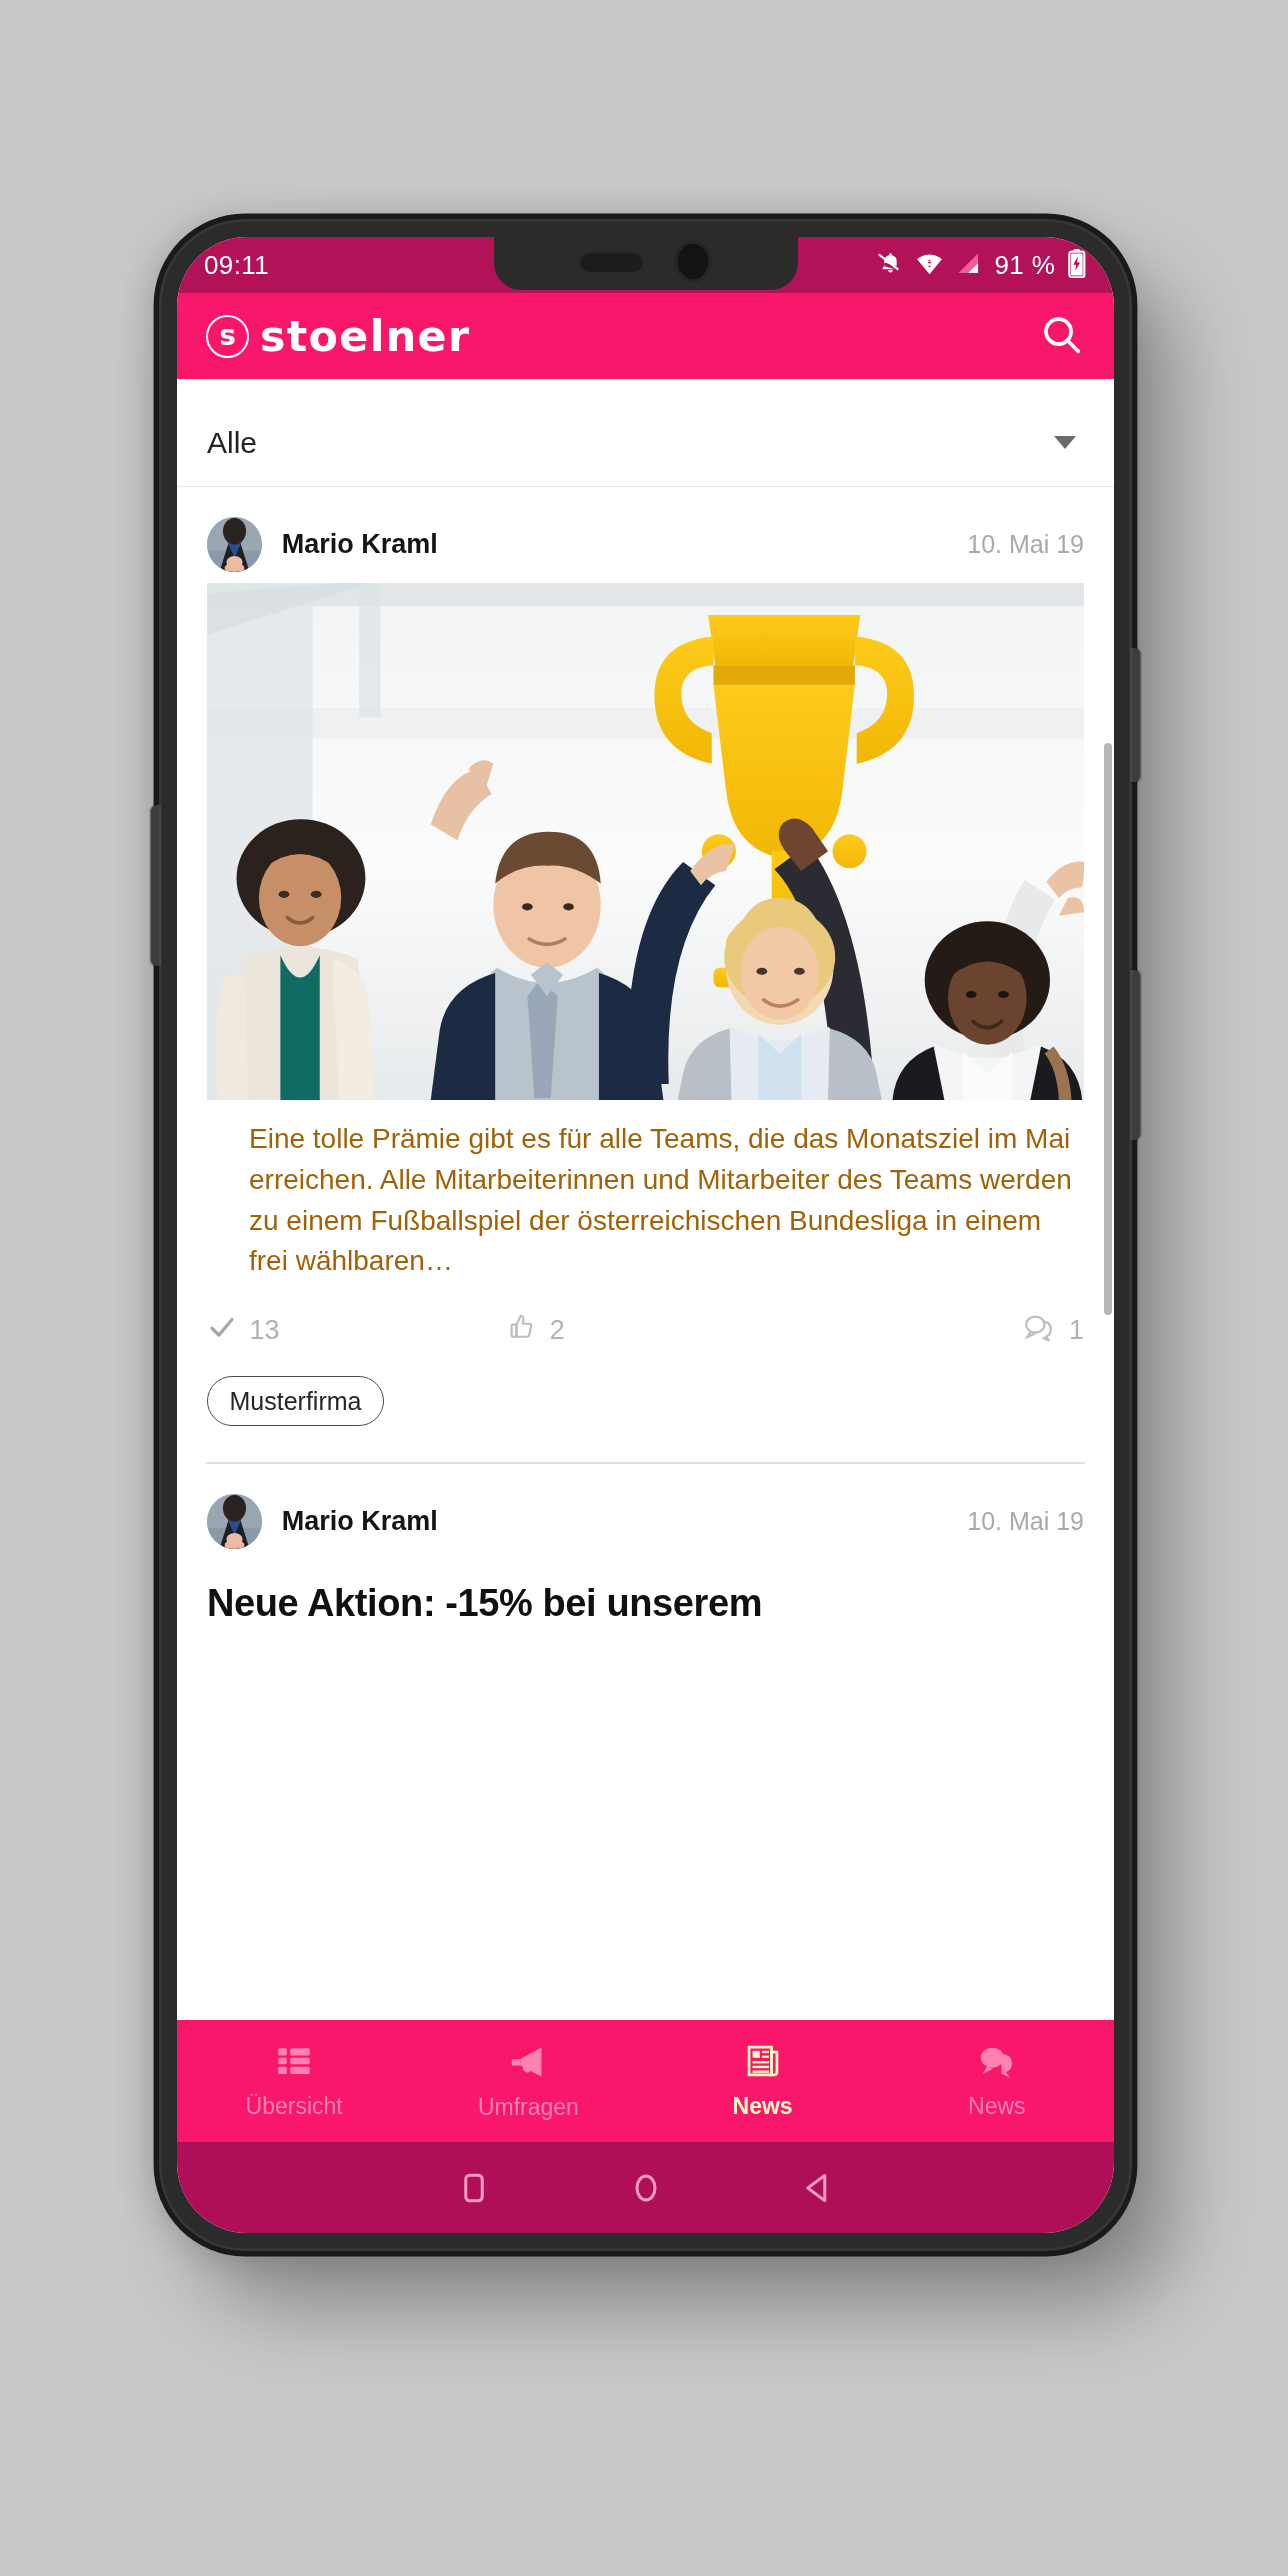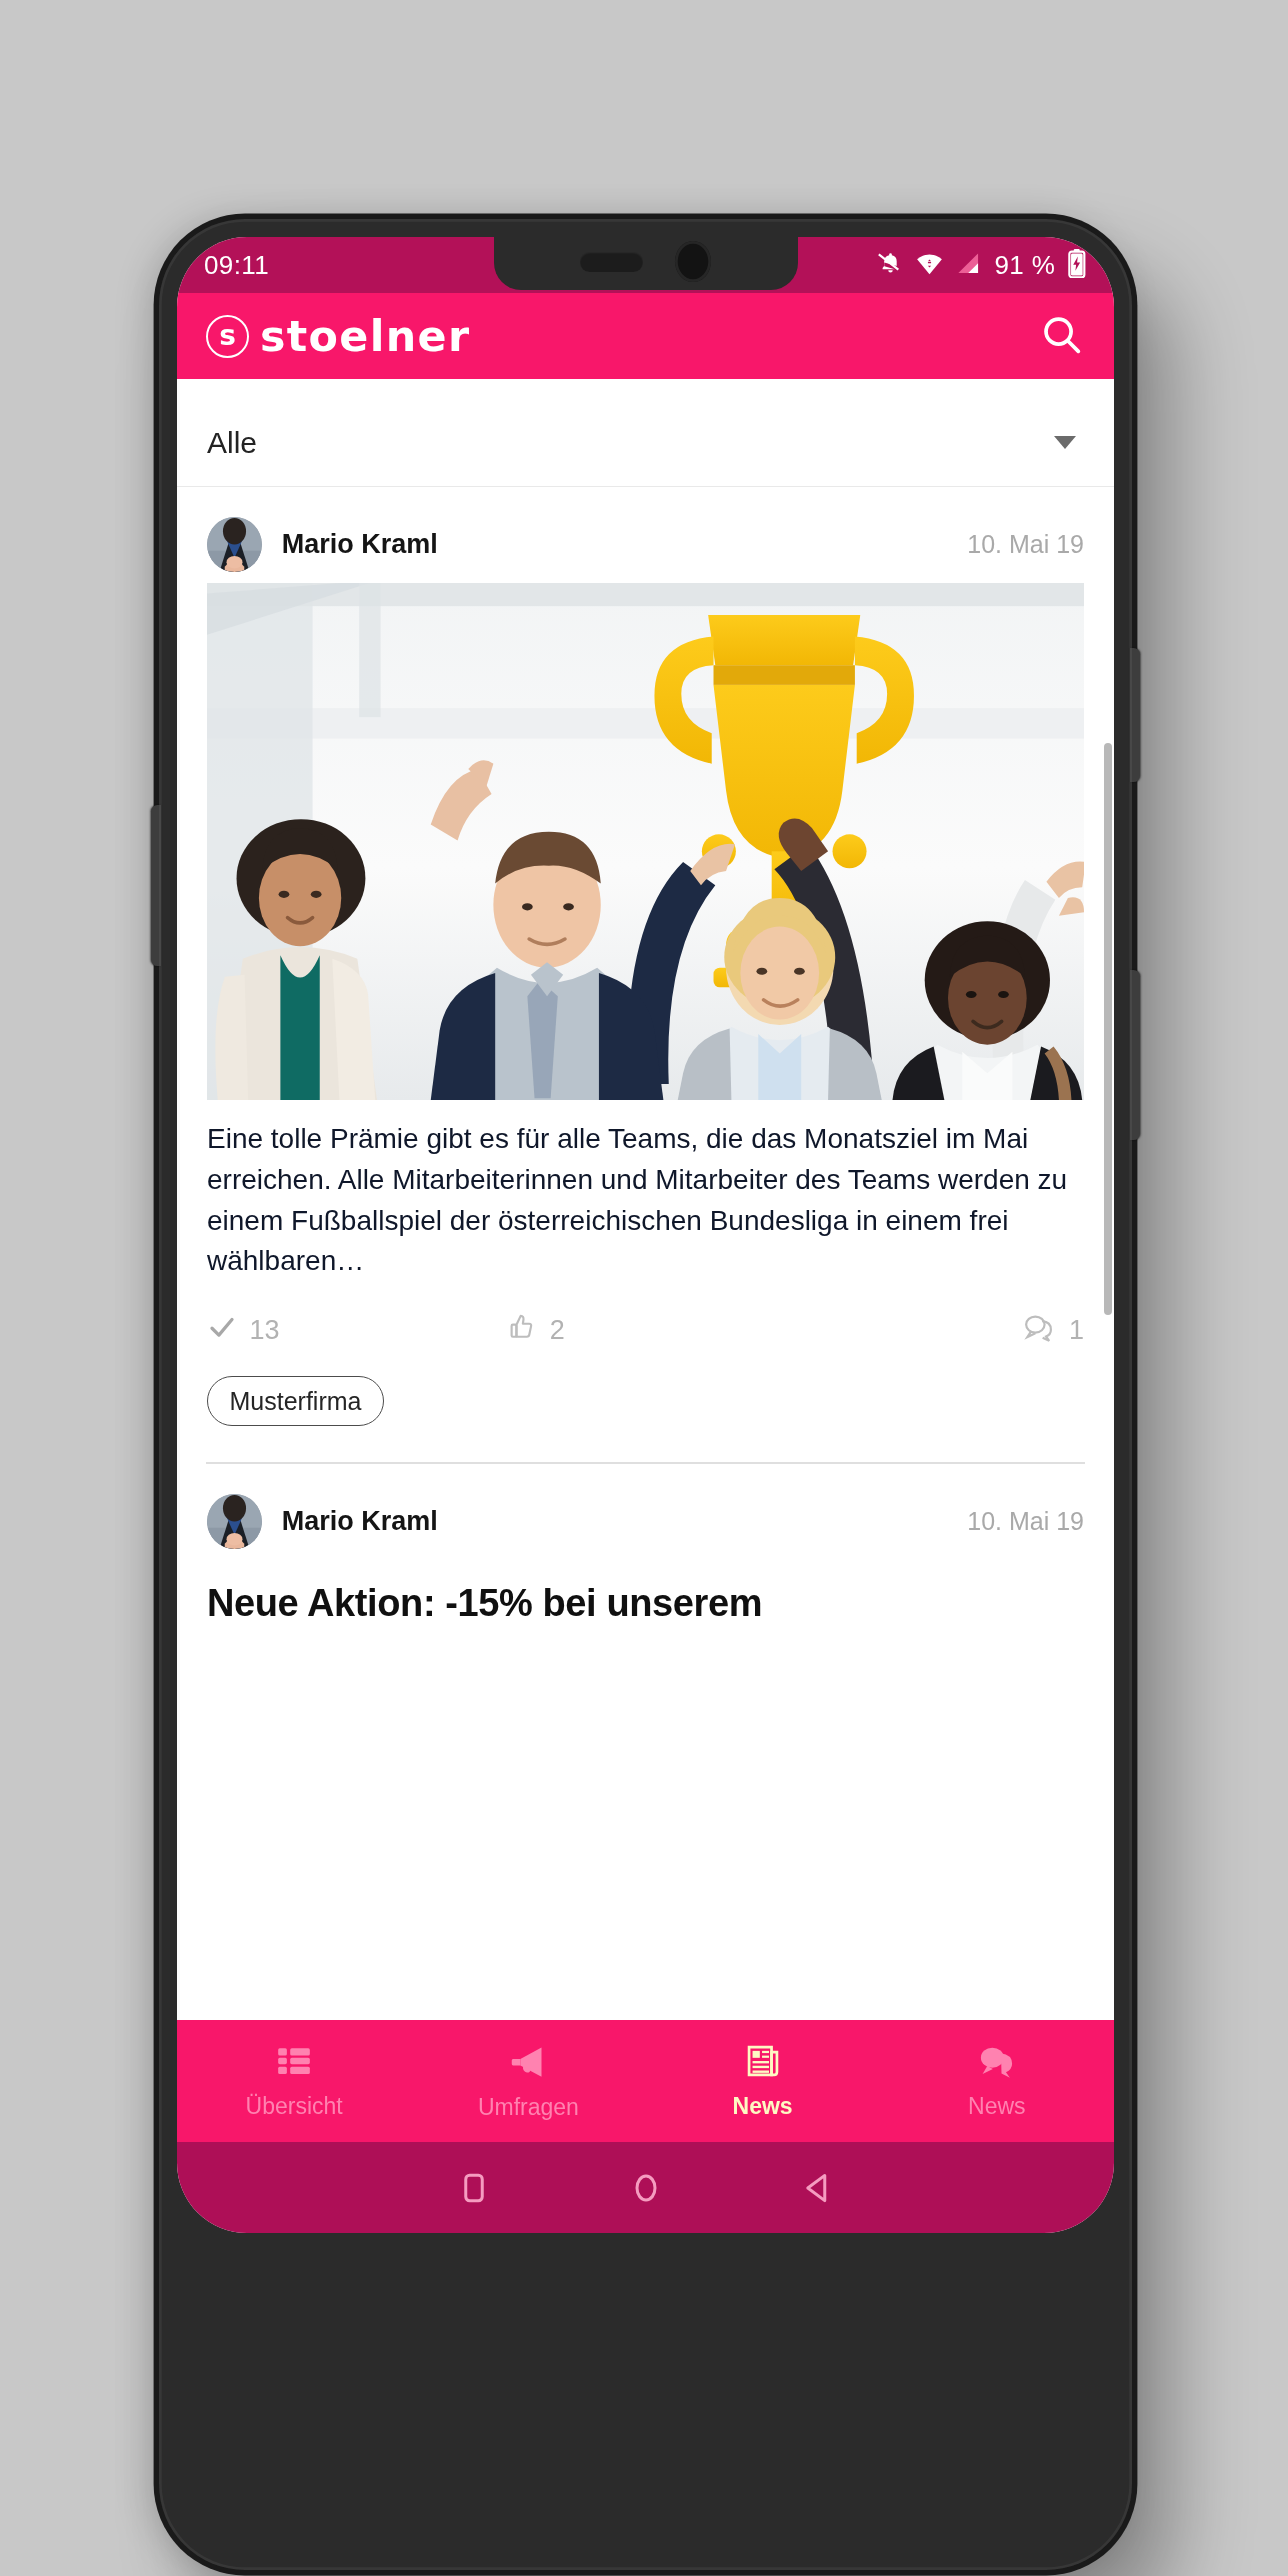--- a/index.html
+++ b/index.html
@@ -7,21 +7,21 @@
   body {
     background:#c8c8c8;
     font-family:"Liberation Sans", sans-serif;
     position:relative;
   }
 
   
   #phone-frame{
     position:absolute;
     left:159px; top:219px;
-    width:973px; height:2351px;
+    width:973px; height:2032px;
     background:#2b2b2b;
     border-radius:86px;
     box-shadow:
       0 0 0 5.4px #1a1a1a,
       41px 54px 81px rgba(0,0,0,.33),
       -9px 0 36px rgba(0,0,0,.18);
   }
   #phone-frame::after{
     content:"";
     position:absolute; inset:0;
@@ -169,22 +169,23 @@
     line-height:1.16; letter-spacing:-0.4px;
     padding:21.5px 0 19.7px 0;
   }
   .post-image{
     width:100%; height:517px;
     position:relative; overflow:hidden;
     background:#dfe3e6;
   }
   .post-image svg{ display:block; width:100%; height:100%; }
   .post-body{
-    font-size:28px; color:#0f172a; line-height:1.45;
+    font-size:28px; color:#a16207; line-height:1.45;
     padding:19.7px 0 0 0;
+    margin-left:42px;
   }
   .post-stats{
     display:flex; align-items:center;
     padding:30px 0 0 0;
     color:#b6b6b6;
   }
   .stat{ display:flex; align-items:center; gap:12.5px; font-size:27px; color:#b2b2b2; }
   .stat-check{ flex:0 0 auto; }
   .stat-mid{ margin:0 auto; }
   .stat-right{ margin-left:auto; }

